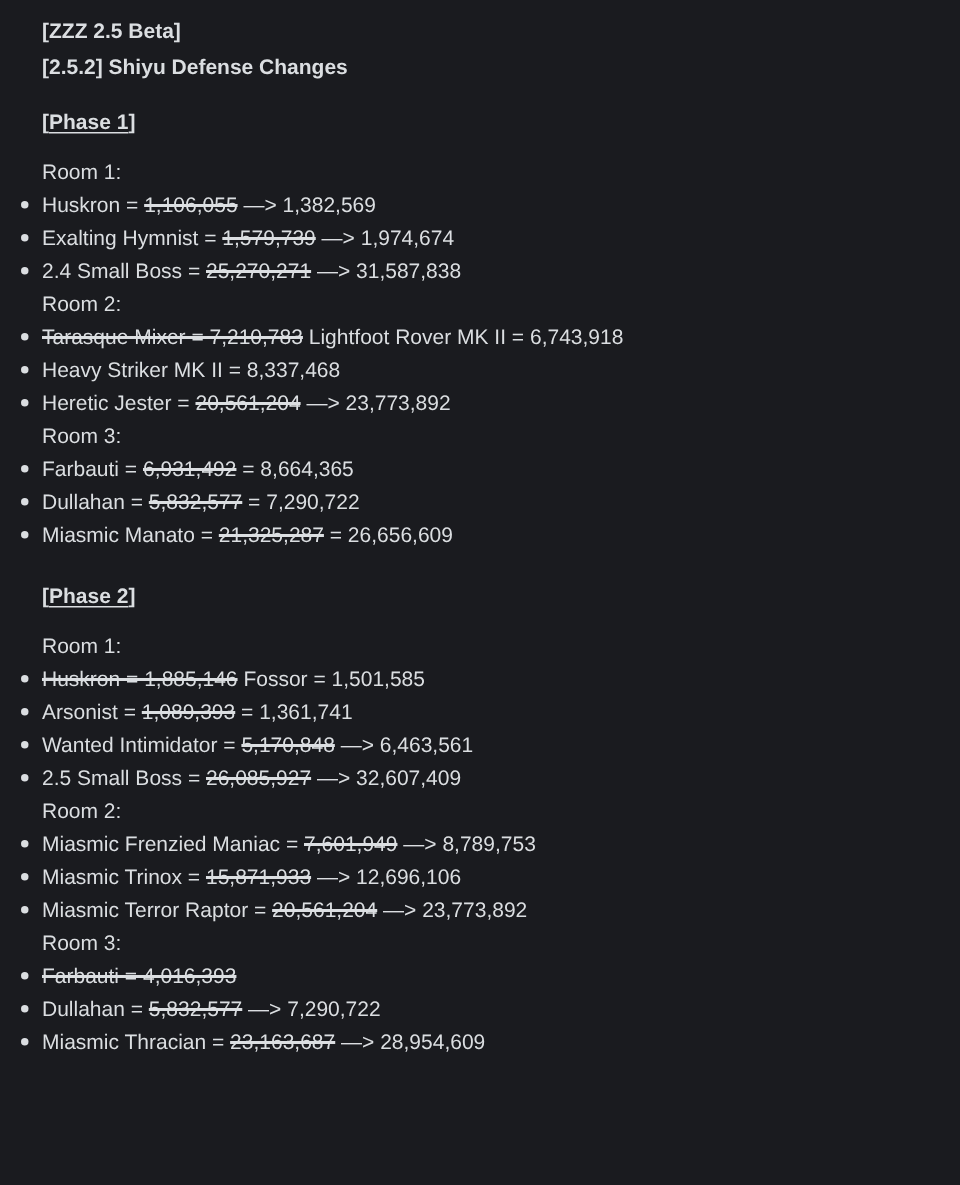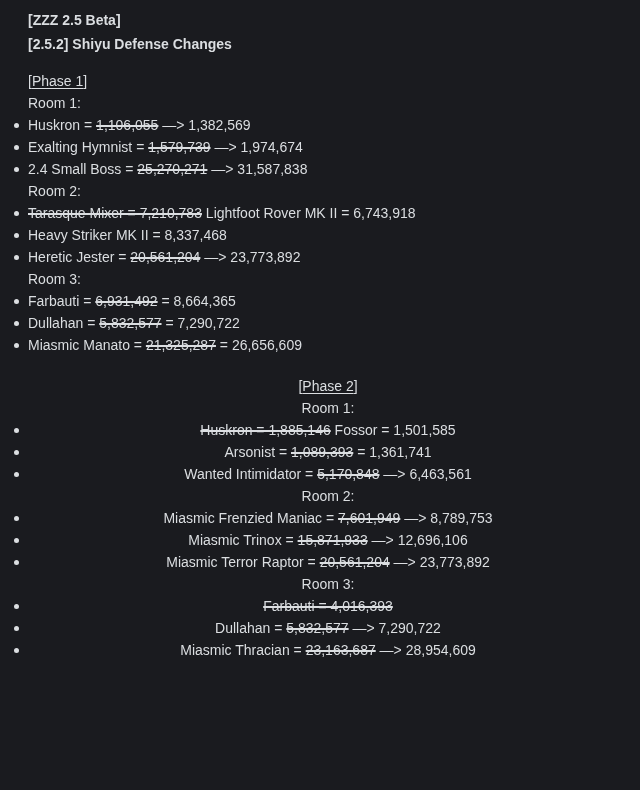--- a/index.html
+++ b/index.html
@@ -27,33 +27,32 @@
     font-weight: 700;
   }
   .subtitle {
     margin-top: 2px;
   }
   .phase-block {
     margin-top: 15px;
   }
   .phase-block + .phase-block {
     margin-top: 19px;
-    text-align: center;
   }
   .phase-header {
-    font-weight: 400;
+    font-weight: 700;
   }
   .phase-name {
     text-decoration: underline;
     text-underline-offset: 2px;
   }
   .room-block {
   }
   .phase-header + .room-block {
-    margin-top: 0;
+    margin-top: 11px;
   }
   ul.enemy-list {
     margin: 0;
     padding: 0;
     list-style: none;
   }
   ul.enemy-list li {
     position: relative;
     padding-left: 16px;
     line-height: 22px;
@@ -109,20 +108,21 @@
         </div>
       </div>
       <div class="phase-block">
         <div class="line phase-header"><span>[</span><span class="phase-name">Phase 2</span><span>]</span></div>
         <div class="room-block">
           <div class="line room-label">Room 1:</div>
           <ul class="enemy-list">
             <li><span class="strike">Huskron = 1,885,146</span><span> Fossor = 1,501,585</span></li>
             <li><span>Arsonist = </span><span class="strike">1,089,393</span><span> = 1,361,741</span></li>
             <li><span>Wanted Intimidator = </span><span class="strike">5,170,848</span><span> —&gt; 6,463,561</span></li>
+            <li><span>2.5 Small Boss = </span><span class="strike">26,085,927</span><span> —&gt; 32,607,409</span></li>
           </ul>
         </div>
         <div class="room-block">
           <div class="line room-label">Room 2:</div>
           <ul class="enemy-list">
             <li><span>Miasmic Frenzied Maniac = </span><span class="strike">7,601,949</span><span> —&gt; 8,789,753</span></li>
             <li><span>Miasmic Trinox = </span><span class="strike">15,871,933</span><span> —&gt; 12,696,106</span></li>
             <li><span>Miasmic Terror Raptor = </span><span class="strike">20,561,204</span><span> —&gt; 23,773,892</span></li>
           </ul>
         </div>

